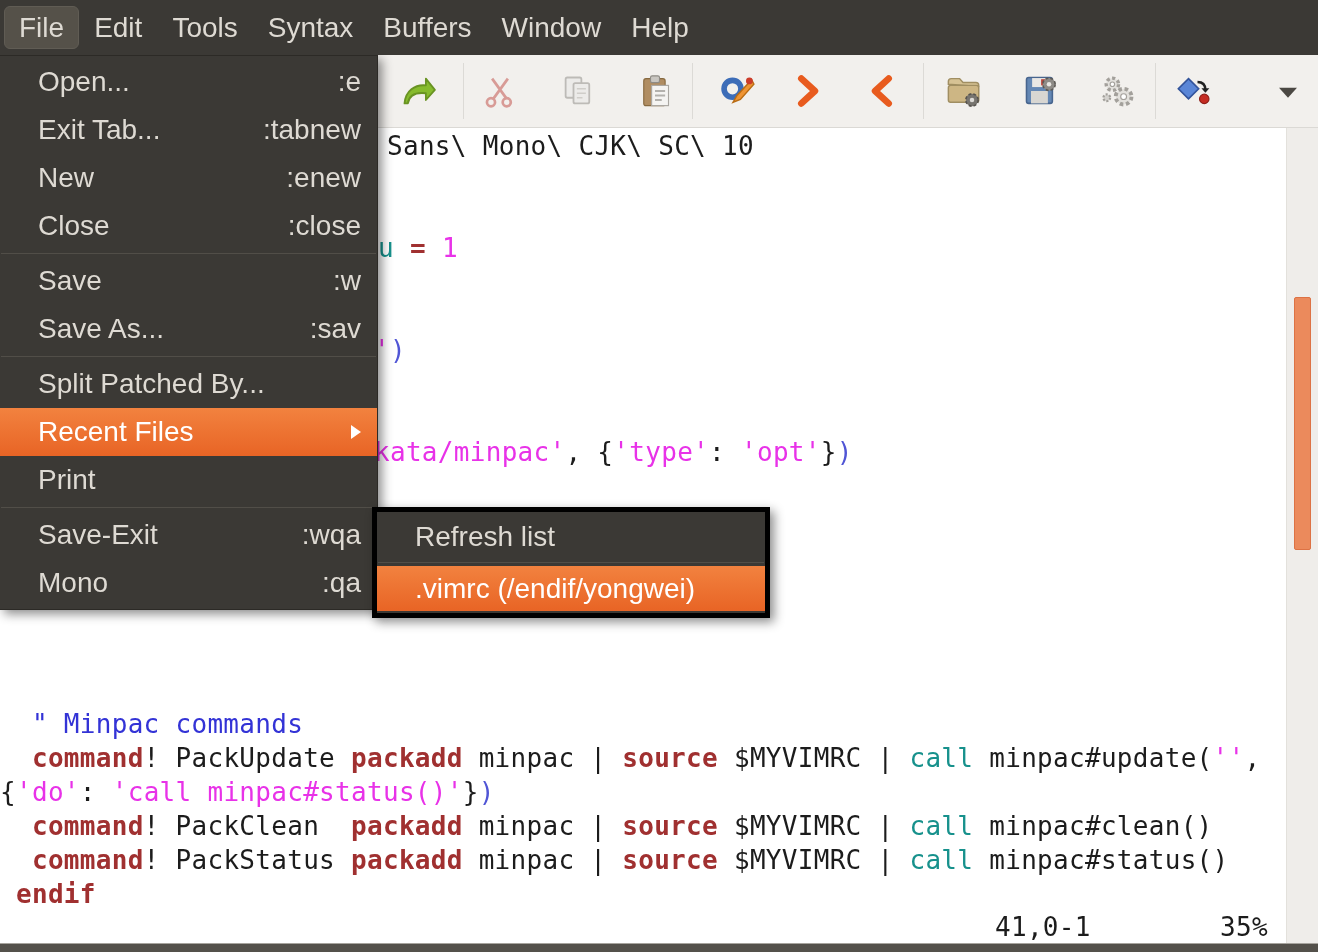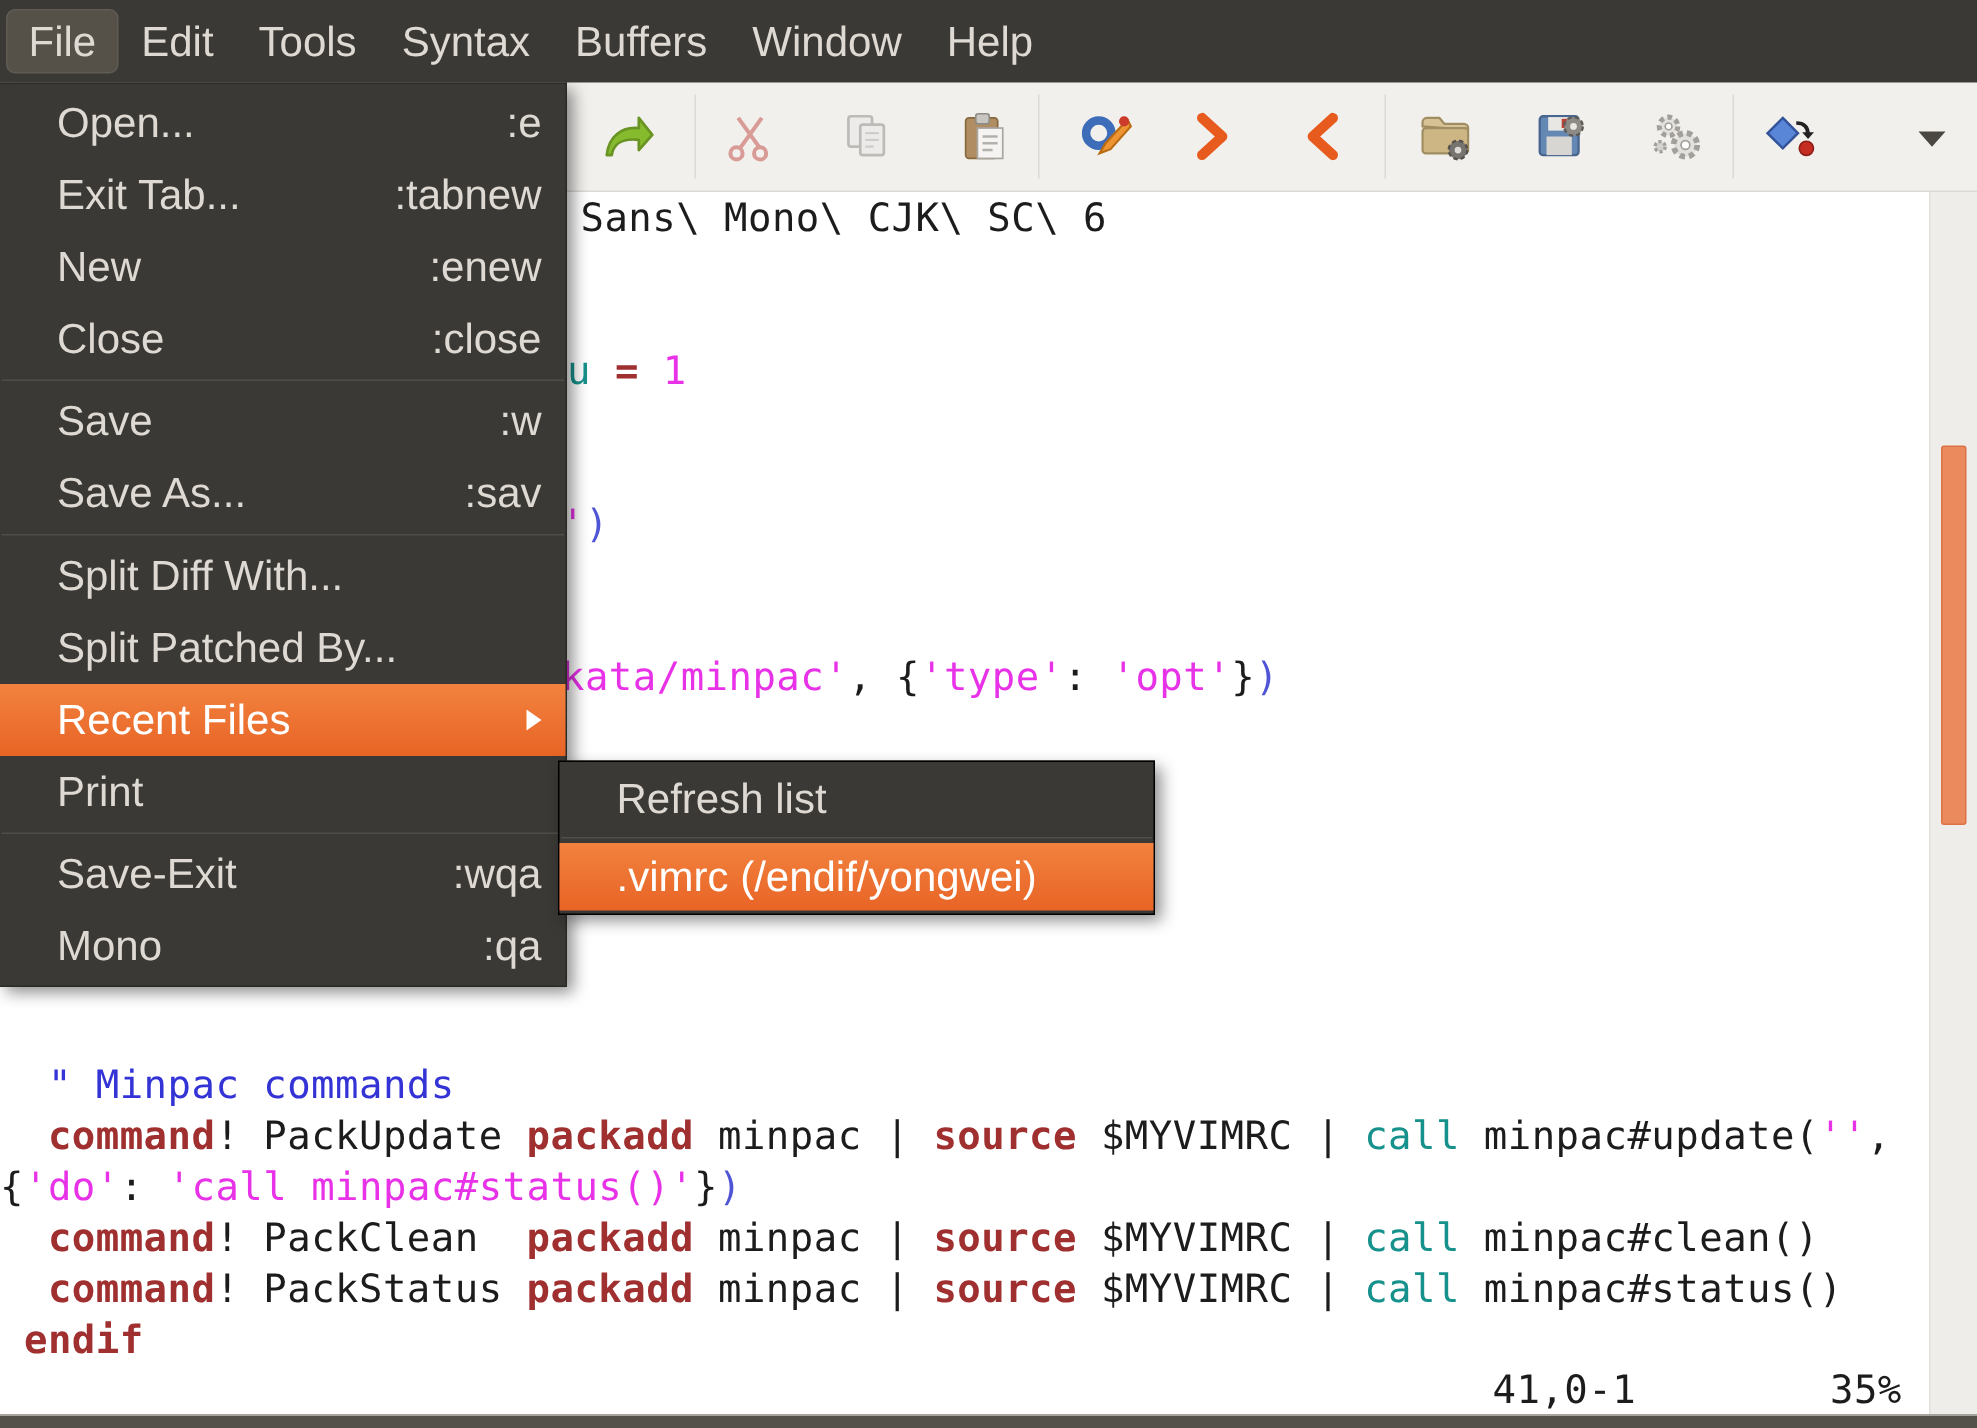--- a/index.html
+++ b/index.html
@@ -38,21 +38,21 @@
   .menu-row{height:48px;display:flex;align-items:center;padding:0 16px 0 38px;
             color:#dedad3;font-size:28px;}
   .menu-row .shortcut{margin-left:auto;}
   .menu-row.highlighted{background:linear-gradient(#f2823f,#e86425);color:#ffffff;}
   .menu-sep{height:1px;background:#514e48;margin:3px 1px;}
   .submenu-caret{margin-left:auto;width:0;height:0;border-left:10px solid currentColor;
                  border-top:7px solid transparent;border-bottom:7px solid transparent;}
 
   
   .submenu{position:absolute;left:372px;top:507px;width:398px;box-sizing:border-box;
-           background:#3b3935;border:1px solid #000000;padding:2px 0;
+           background:#3b3935;border:5px solid #000000;padding:2px 0;
            box-shadow:4px 4px 10px rgba(0,0,0,.45);z-index:30;}
   .submenu .menu-row{height:45px;}
 
   
   .bottom-edge{position:absolute;left:0;right:0;bottom:0;height:8px;background:#54514b;
                border-top:1px solid #a7a49e;}
 </style>
 </head>
 <body>
 
@@ -139,21 +139,21 @@
           <circle cx="26" cy="23" r="4.2" fill="#c52c22" stroke="#8e1f18"></circle>
         </svg></div>
       <div class="tb-icon" style="left: 1288px;"><svg viewBox="0 0 32 32" width="36" height="36">
           <polygon points="8,13 24,13 16,22" fill="#4b4843"></polygon>
         </svg></div>
     </div>
 
   <div class="editor">
     <div class="ruler-item" style="left:995px;top:782px;">41,0-1</div>
     <div class="ruler-item" style="left:1220px;top:782px;">35%</div>
-  <div class="line" style="left: 387px; top: 1px;"><span style="color: rgb(28, 28, 28);">Sans\ Mono\ CJK\ SC\ 6</span></div>
+  <div class="line" style="left: 387px; top: 1px;"><span style="color: rgb(28, 28, 28);">Sans\ Mono\ CJK\ SC\ 10</span></div>
       <div class="line" style="left: 378px; top: 103px;"><span style="color: rgb(23, 145, 140);">u</span><span style="color: rgb(28, 28, 28);"> </span><span class="seg-statement" style="color: rgb(160, 48, 48);">=</span><span style="color: rgb(28, 28, 28);"> </span><span style="color: rgb(232, 50, 232);">1</span></div>
       <div class="line" style="left: 374px; top: 205px;"><span style="color: rgb(232, 50, 232);">'</span><span style="color: rgb(80, 85, 213);">)</span></div>
       <div class="line" style="left: 374px; top: 307px;"><span style="color: rgb(232, 50, 232);">kata/minpac'</span><span style="color: rgb(28, 28, 28);">, {</span><span style="color: rgb(232, 50, 232);">'type'</span><span style="color: rgb(28, 28, 28);">: </span><span style="color: rgb(232, 50, 232);">'opt'</span><span style="color: rgb(28, 28, 28);">}</span><span style="color: rgb(80, 85, 213);">)</span></div>
       <div class="line" style="left: 0px; top: 579px;"><span style="color: rgb(28, 28, 28);">  </span><span style="color: rgb(51, 51, 214);">" Minpac commands</span></div>
       <div class="line" style="left: 0px; top: 613px;"><span style="color: rgb(28, 28, 28);">  </span><span class="seg-statement" style="color: rgb(160, 48, 48);">command</span><span style="color: rgb(28, 28, 28);">! PackUpdate </span><span class="seg-statement" style="color: rgb(160, 48, 48);">packadd</span><span style="color: rgb(28, 28, 28);"> minpac | </span><span class="seg-statement" style="color: rgb(160, 48, 48);">source</span><span style="color: rgb(28, 28, 28);"> $MYVIMRC | </span><span style="color: rgb(23, 145, 140);">call</span><span style="color: rgb(28, 28, 28);"> minpac#update(</span><span style="color: rgb(232, 50, 232);">''</span><span style="color: rgb(28, 28, 28);">,</span></div>
       <div class="line" style="left: 0px; top: 647px;"><span style="color: rgb(28, 28, 28);">{</span><span style="color: rgb(232, 50, 232);">'do'</span><span style="color: rgb(28, 28, 28);">: </span><span style="color: rgb(232, 50, 232);">'call minpac#status()'</span><span style="color: rgb(28, 28, 28);">}</span><span style="color: rgb(80, 85, 213);">)</span></div>
       <div class="line" style="left: 0px; top: 681px;"><span style="color: rgb(28, 28, 28);">  </span><span class="seg-statement" style="color: rgb(160, 48, 48);">command</span><span style="color: rgb(28, 28, 28);">! PackClean  </span><span class="seg-statement" style="color: rgb(160, 48, 48);">packadd</span><span style="color: rgb(28, 28, 28);"> minpac | </span><span class="seg-statement" style="color: rgb(160, 48, 48);">source</span><span style="color: rgb(28, 28, 28);"> $MYVIMRC | </span><span style="color: rgb(23, 145, 140);">call</span><span style="color: rgb(28, 28, 28);"> minpac#clean()</span></div>
       <div class="line" style="left: 0px; top: 715px;"><span style="color: rgb(28, 28, 28);">  </span><span class="seg-statement" style="color: rgb(160, 48, 48);">command</span><span style="color: rgb(28, 28, 28);">! PackStatus </span><span class="seg-statement" style="color: rgb(160, 48, 48);">packadd</span><span style="color: rgb(28, 28, 28);"> minpac | </span><span class="seg-statement" style="color: rgb(160, 48, 48);">source</span><span style="color: rgb(28, 28, 28);"> $MYVIMRC | </span><span style="color: rgb(23, 145, 140);">call</span><span style="color: rgb(28, 28, 28);"> minpac#status()</span></div>
       <div class="line" style="left: 0px; top: 749px;"><span class="seg-statement" style="color: rgb(160, 48, 48); margin-left: 16px;">endif</span></div>
     </div>
@@ -183,23 +183,20 @@
       <div class="menu-row">
         <span>Save</span>
         <span class="shortcut">:w</span>
       </div>
       <div class="menu-row">
         <span>Save As...</span>
         <span class="shortcut">:sav</span>
       </div>
       <div class="menu-sep"></div>
       <div class="menu-row">
-        <span>Split Diff With...</span>
-      </div>
-      <div class="menu-row">
         <span>Split Patched By...</span>
       </div>
       <div class="menu-row highlighted">
         <span>Recent Files</span>
         <span class="submenu-caret"></span>
       </div>
       <div class="menu-row">
         <span>Print</span>
       </div>
       <div class="menu-sep"></div>

